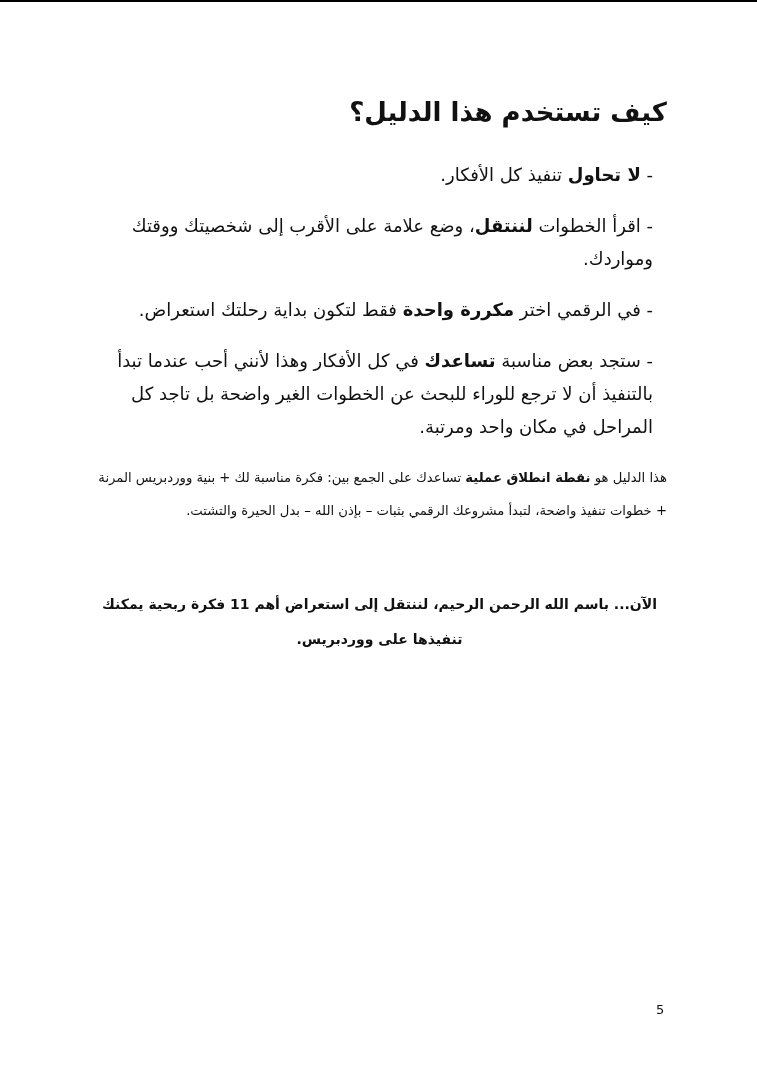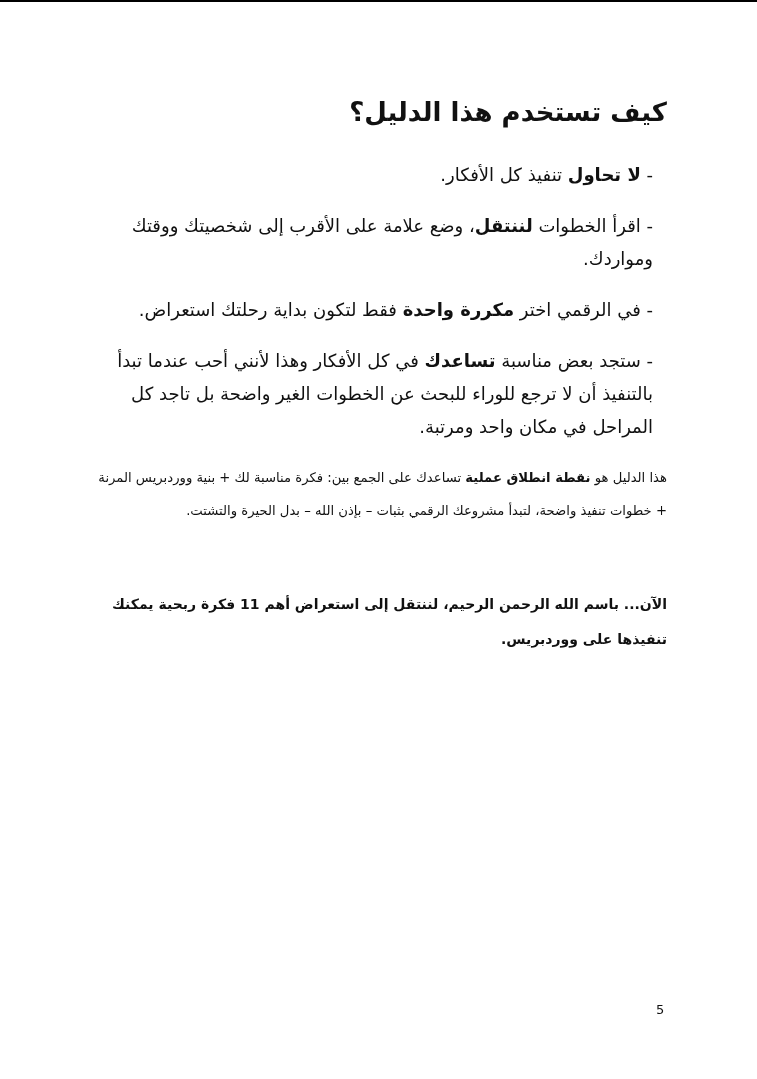--- a/index.html
+++ b/index.html
@@ -6,21 +6,21 @@
     body {
       width: 757px; height: 1079px; background: #ffffff; position: relative; overflow: hidden;
       font-family: "DejaVu Sans", sans-serif; color: #111111;
     }
     .top-rule { position: absolute; left: 0; top: 0; width: 757px; height: 2px; background: #000; }
     .page { position: absolute; left: 92px; top: 96px; width: 575px; direction: rtl; text-align: right; }
     h1 { font-size: 26px; font-weight: bold; margin: 0 0 30px 0; line-height: 32px; }
     .item { font-size: 18px; line-height: 33px; margin: 0 0 18px 0; padding-right: 0; }
     .item.indent { padding-right: 14px; }
     .para { font-size: 13.2px; line-height: 33px; margin: 0 0 60px 0; }
-    .closing { font-size: 14px; font-weight: bold; line-height: 35px; margin: 0; }
+    .closing { font-size: 14px; font-weight: bold; line-height: 35px; margin: 0; text-align: center; }
     b { font-weight: bold; }
     .page-number { position: absolute; left: 656px; top: 1002px; font-size: 13px; }
   </style>
 </head>
 <body>
 
 <div class="top-rule"></div>
 
 <div class="page">
   <h1>كيف تستخدم هذا الدليل؟</h1>

